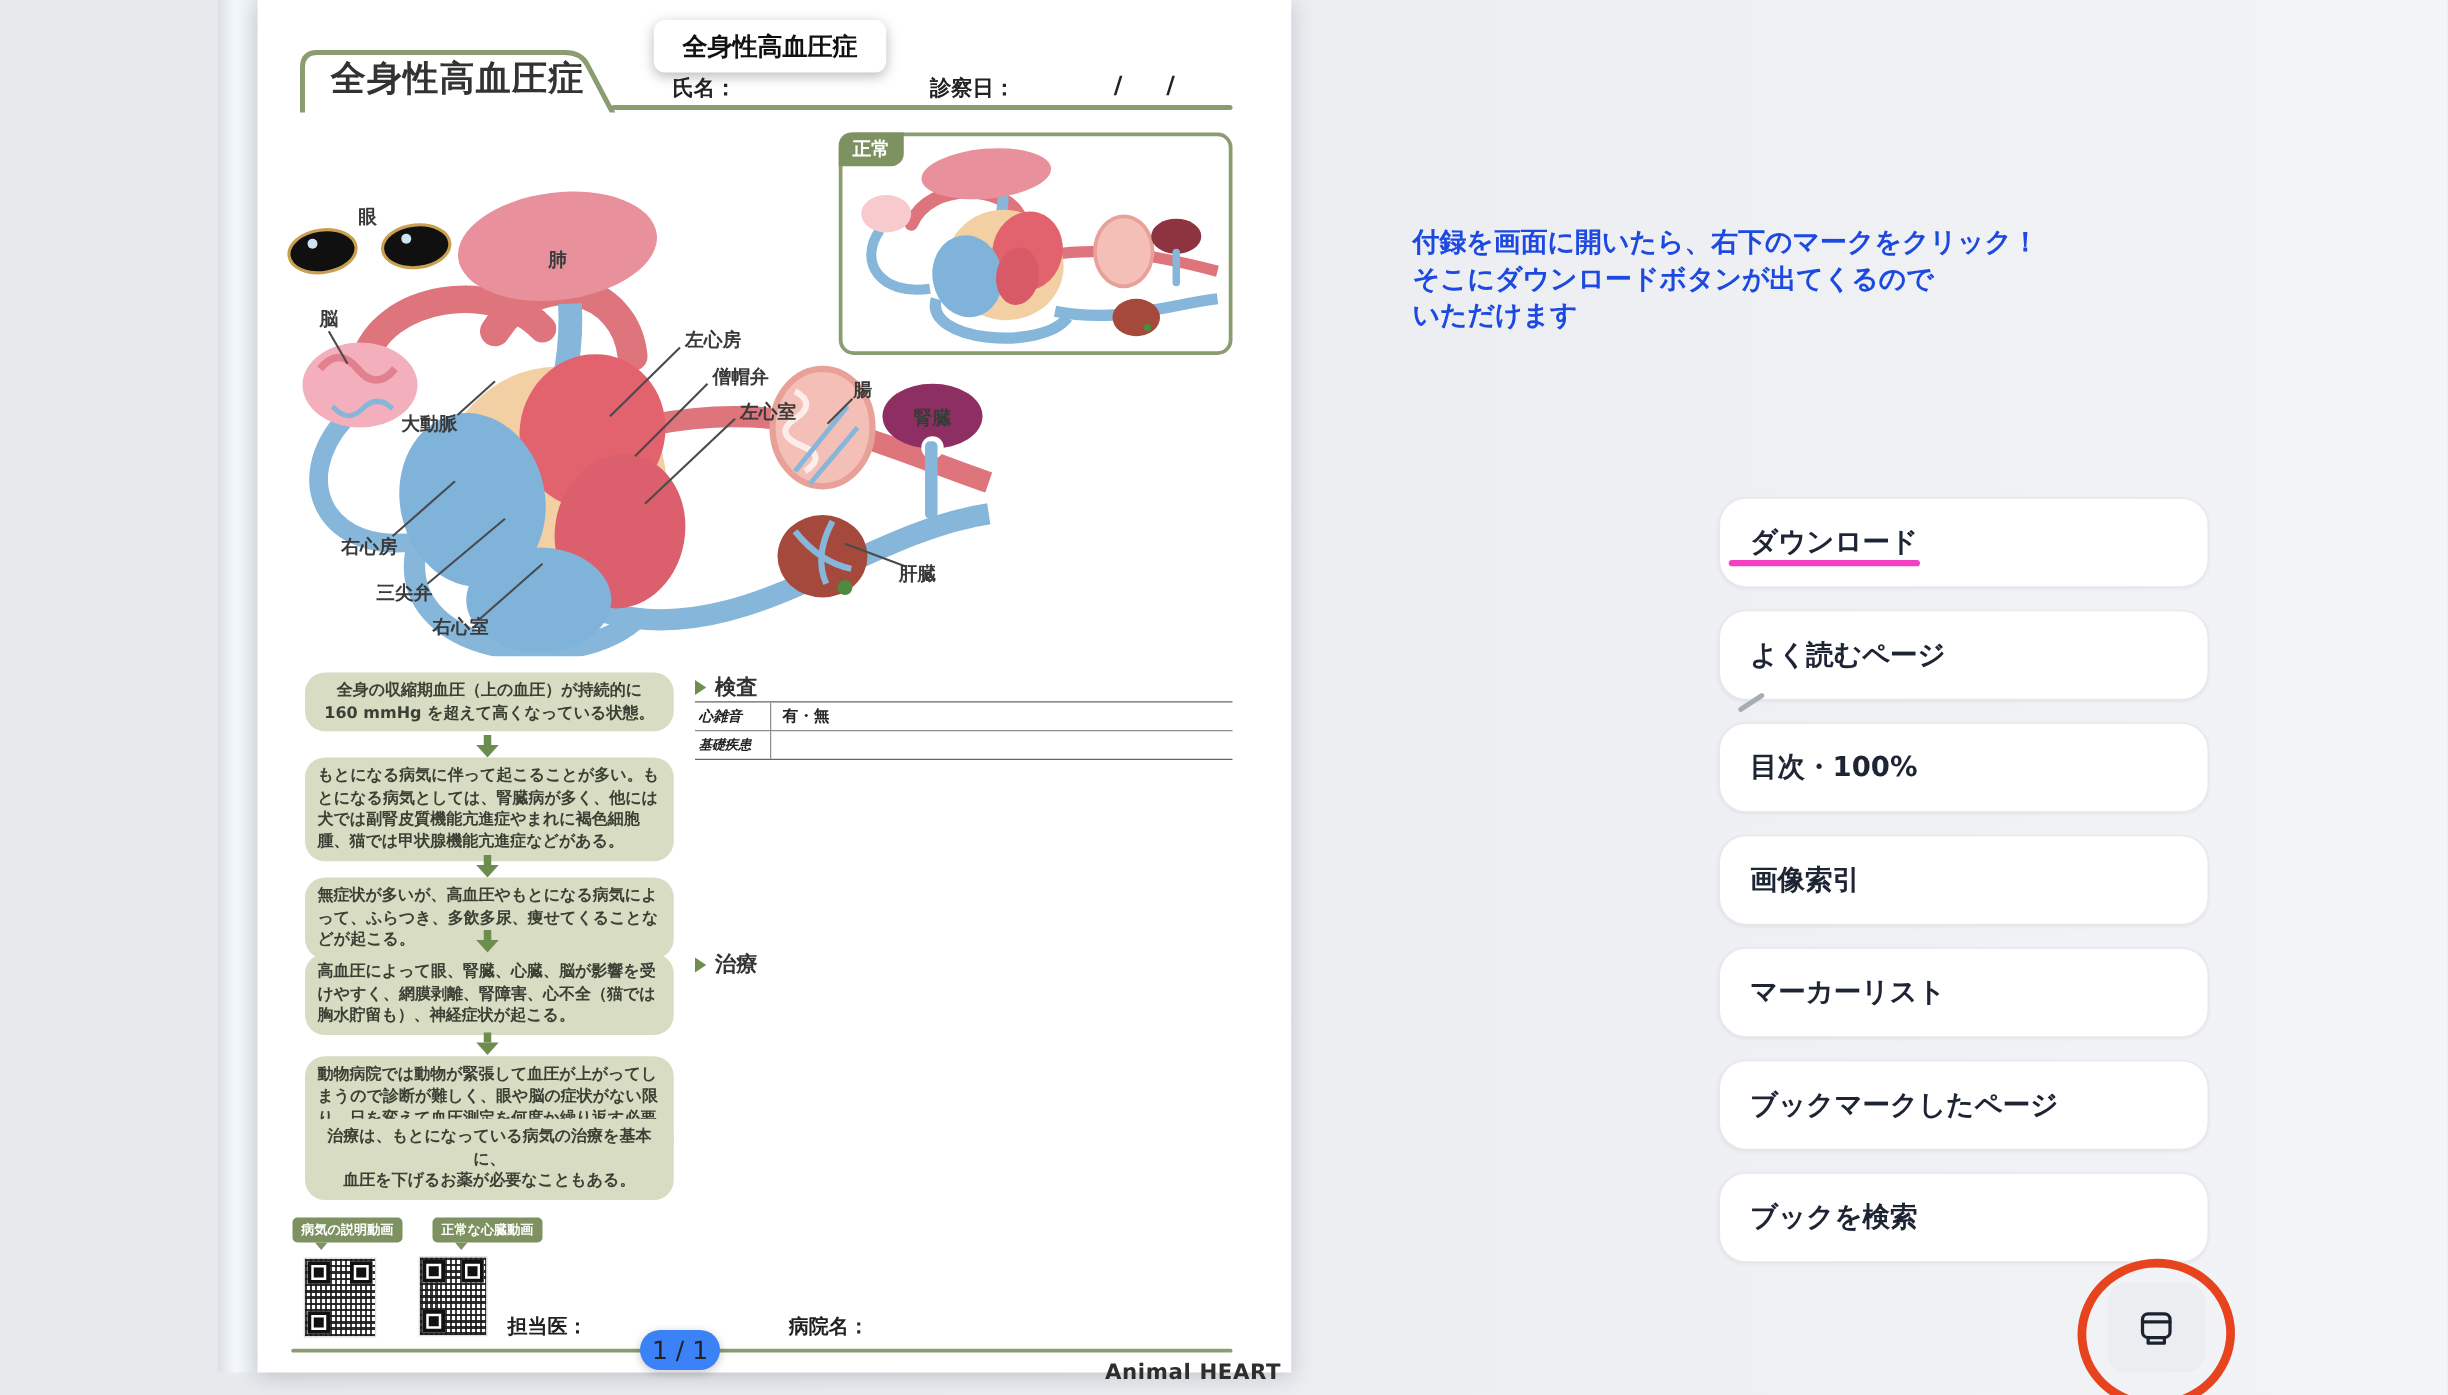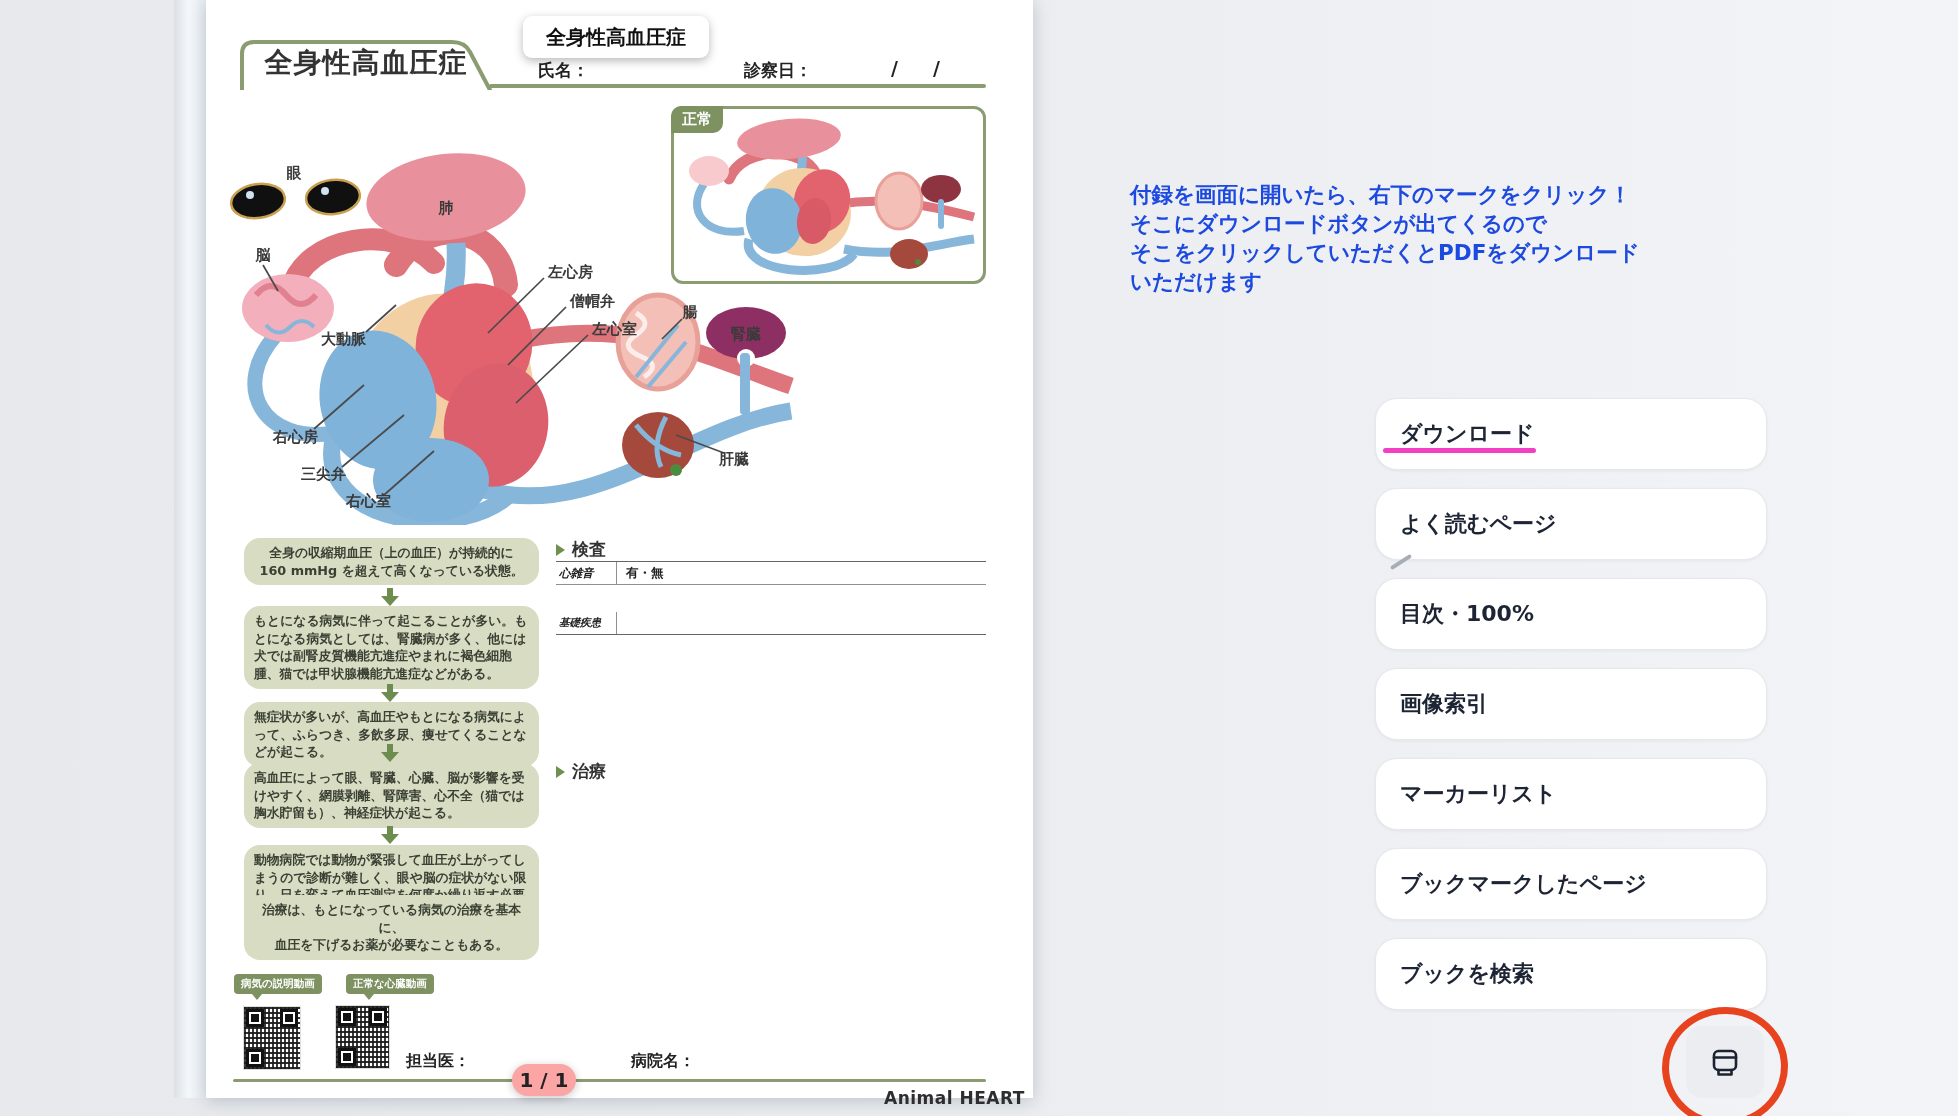--- a/index.html
+++ b/index.html
@@ -27,21 +27,21 @@
   
   text.an{font-size:15px;font-weight:600;fill:#3a3a3a;}
   .leader{stroke:#4a4a4a;stroke-width:1.7;fill:none;}
   
   .sec-head{display:flex;align-items:center;gap:7px;font-size:17px;font-weight:700;color:#333;}
   .tri{width:0;height:0;border-left:9px solid #6f8f4f;border-top:6px solid transparent;
     border-bottom:6px solid transparent;}
   .exam-table{left:350px;top:561px;width:430px;border-top:1.5px solid #666;
     border-bottom:1.5px solid #666;}
   .exam-row{display:flex;align-items:center;height:22px;border-bottom:1px solid #8f8f8f;}
-  .exam-row:last-child{border-bottom:none;margin-top:27px;}
+  .exam-row:last-child{border-bottom:none;}
   .exam-c1{width:57px;align-self:stretch;display:flex;align-items:center;
     border-right:1px solid #8f8f8f;font-size:11.5px;font-weight:600;padding-left:3px;font-style:italic;}
   .exam-c2{font-size:12.5px;font-weight:600;padding-left:9px;}
   .exam-unit{margin-left:105px;}
   
   .flow-box{left:38px;width:295px;background:#d7dcc3;border-radius:16px;color:#3b4034;
     font-size:12.8px;font-weight:600;line-height:1.38;padding:6px 10px;box-sizing:border-box;
     white-space:pre-line;}
   .flow-center{text-align:center;}
   .arrow{left:175px;width:18px;}
@@ -51,22 +51,22 @@
   
   .vbadge{background:#7d9161;color:#fff;font-size:10.5px;font-weight:700;
     padding:3px 7px;border-radius:4px;}
   .vbadge::after{content:"";position:absolute;left:18px;top:100%;border:5px solid transparent;
     border-top:6px solid #7d9161;}
   .qr{background-color:#fff;border:1px solid #ddd;
     background-image:repeating-linear-gradient(0deg,rgba(25,25,25,.9) 0 2px,transparent 2px 5px),
       repeating-linear-gradient(90deg,rgba(25,25,25,.85) 0 2px,transparent 2px 4px);}
   .qr-eye{position:absolute;width:12px;height:12px;border:3px solid #111;background:#fff;}
   .qr-eye::after{content:"";position:absolute;inset:2px;background:#111;}
-  .pill{background:#fca5a5;border-radius:16px;box-shadow:0 2px 8px rgba(0,0,0,.22);
-    text-align:center;font-size:20px;font-weight:700;color:#222;}
+  .pill{background:#3b82f6;border-radius:16px;box-shadow:0 2px 8px rgba(0,0,0,.22);
+    text-align:center;font-size:20px;font-weight:400;color:#222;}
   .logo{font-size:17px;font-weight:700;color:#2e2e2e;letter-spacing:.5px;}
   
   .blue-note{color:#1c49e0;font-size:21.5px;font-weight:700;line-height:29px;}
   .menu-btn{left:1375px;width:392px;height:72px;background:#fff;border:1.5px solid #e6e8ec;
     border-radius:22px;box-sizing:border-box;display:flex;align-items:center;
     padding-left:24px;font-size:22px;font-weight:600;color:#1d2434;
     box-shadow:0 1px 3px rgba(30,40,60,.06);cursor:pointer;}
   .hl-underline{position:absolute;left:7px;top:49px;width:153px;height:5px;
     background:#f33fc3;border-radius:3px;}
   .pen-slash{left:1389px;top:560px;width:24px;height:4px;background:#a7adb5;
@@ -250,21 +250,20 @@
     <span class="abs hdr-label" style="left:200px;top:1051px;font-size:16px">担当医：</span>
     <span class="abs hdr-label" style="left:425px;top:1051px;font-size:16px">病院名：</span>
     <div class="abs hdr-line" style="left:27px;top:1079px;width:753px;height:3px"></div>
     <div class="abs pill" style="left:306px;top:1064px;width:64px;height:32px;line-height:32px">1 / 1</div>
     <div class="abs logo" style="left:678px;top:1088px">Animal HEART</div>
   </div>
 
   <div class="abs blue-note" style="left:1130px;top:180px;width:580px">
     <div>付録を画面に開いたら、右下のマークをクリック！</div>
     <div>そこにダウンロードボタンが出てくるので</div>
-    <div>そこをクリックしていただくとPDFをダウンロード</div>
     <div>いただけます</div>
   </div>
 
   <div class="abs menu-btn" style="top:398px">
     <span>ダウンロード</span>
     <span class="hl-underline"></span>
   </div>
   <div class="abs menu-btn" style="top:488px">
     <span>よく読むページ</span>
   </div>

